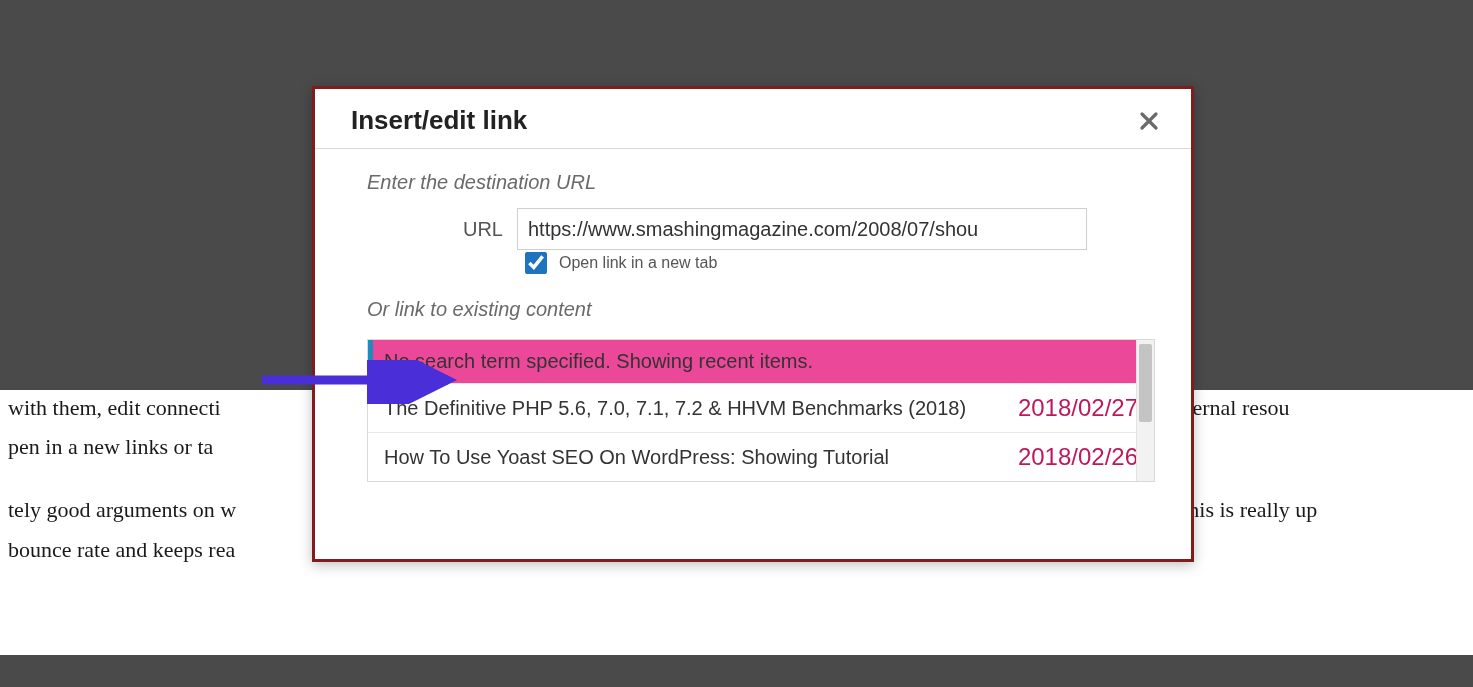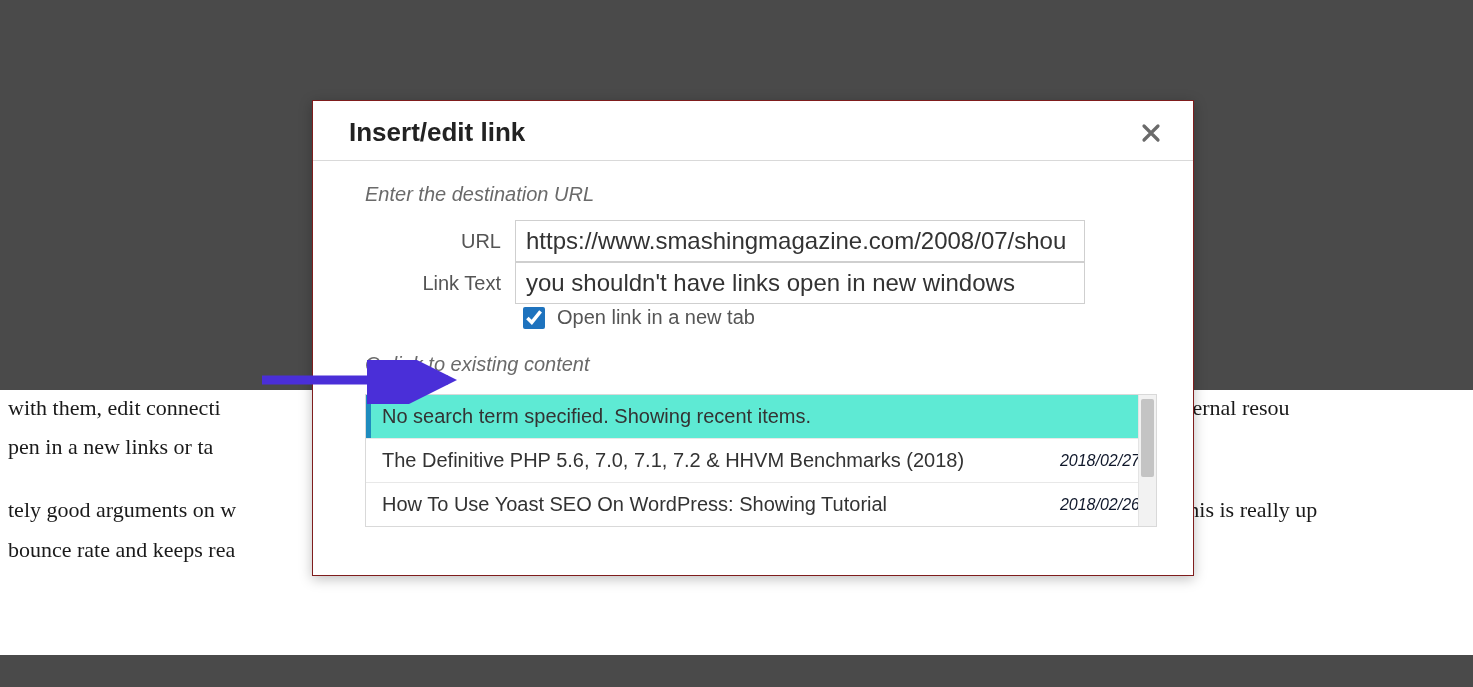--- a/index.html
+++ b/index.html
@@ -25,25 +25,25 @@
     padding: 0 8px 60px 8px;
     font-family: Georgia, "Times New Roman", serif;
     font-size: 22px;
     color: #1a1a1a;
     line-height: 1.6;
   }
   .bg-content p { margin: 0 0 28px 0; white-space: nowrap; }
   .modal {
     position: absolute;
     left: 312px;
-    top: 100px;
+    top: 86px;
     width: 882px;
     height: 476px;
     background: #fff;
-    border: 1px solid #7f1d1d;
+    border: 3px solid #7f1d1d;
     box-shadow: 0 3px 12px rgba(0,0,0,0.25);
     overflow: hidden;
   }
   .modal-header {
     display: flex;
     align-items: center;
     justify-content: space-between;
     padding: 16px 28px 12px 36px;
     border-bottom: 1px solid #d9d9d9;
   }
@@ -78,42 +78,42 @@
     padding-right: 14px;
     color: #555;
     font-size: 20px;
   }
   .form-row input[type="text"] {
     flex: 0 0 570px;
     width: 570px;
     height: 42px;
     border: 1px solid #cfcfcf;
     padding: 4px 10px;
-    font-size: 24px;
+    font-size: 20px;
     color: #333;
     font-family: inherit;
   }
   .search-input {
     flex: 0 0 460px !important;
     width: 460px !important;
   }
   .checkbox-row {
     display: flex;
     align-items: center;
     margin: 2px 0 24px 158px;
   }
   .checkbox-row input[type="checkbox"] {
     width: 22px;
     height: 22px;
     margin: 0 12px 0 0;
     accent-color: #1e73be;
     cursor: pointer;
   }
   .checkbox-label {
-    font-size: 20px;
+    font-size: 16px;
     color: #555;
     cursor: pointer;
   }
   .results {
     margin-top: 18px;
     border: 1px solid #d9d9d9;
     position: relative;
   }
   .results-scroll { max-height: 156px; overflow: hidden; }
   .result-item {
@@ -122,30 +122,29 @@
     align-items: center;
     padding: 10px 16px;
     border-top: 1px solid #e8e8e8;
     font-size: 20px;
     color: #333;
     background: #fff;
     cursor: pointer;
   }
   .result-item:first-child { border-top: none; }
   .result-item.highlight {
-    background: #5eead4;
+    background: #ec4899;
     border-left: 5px solid #1e8cbe;
     padding-left: 11px;
   }
   .result-date {
-    color: #0f172a;
-    font-size: 16px;
+    color: #be185d;
+    font-size: 24px;
     white-space: nowrap;
     padding-left: 12px;
-    font-style: italic;
   }
   .scrollbar {
     position: absolute;
     right: 0; top: 0;
     width: 18px;
     height: 100%;
     background: #f2f2f2;
     border-left: 1px solid #e4e4e4;
   }
   .scroll-thumb {
@@ -196,24 +195,20 @@
   </div>
 
   <div class="modal-body">
     <div class="section-hint">Enter the destination URL</div>
 
     <div class="form-row">
       <label>URL</label>
       <input type="text" value="https://www.smashingmagazine.com/2008/07/shou" style="">
     </div>
 
-    <div class="form-row">
-      <label>Link Text</label>
-      <input type="text" value="you shouldn't have links open in new windows" style="">
-    </div>
 
     <div class="checkbox-row">
       <input type="checkbox" checked="" style="">
       <span class="checkbox-label">Open link in a new tab</span>
     </div>
 
     <div class="section-hint">Or link to existing content</div>
 
 
     <div class="results">

